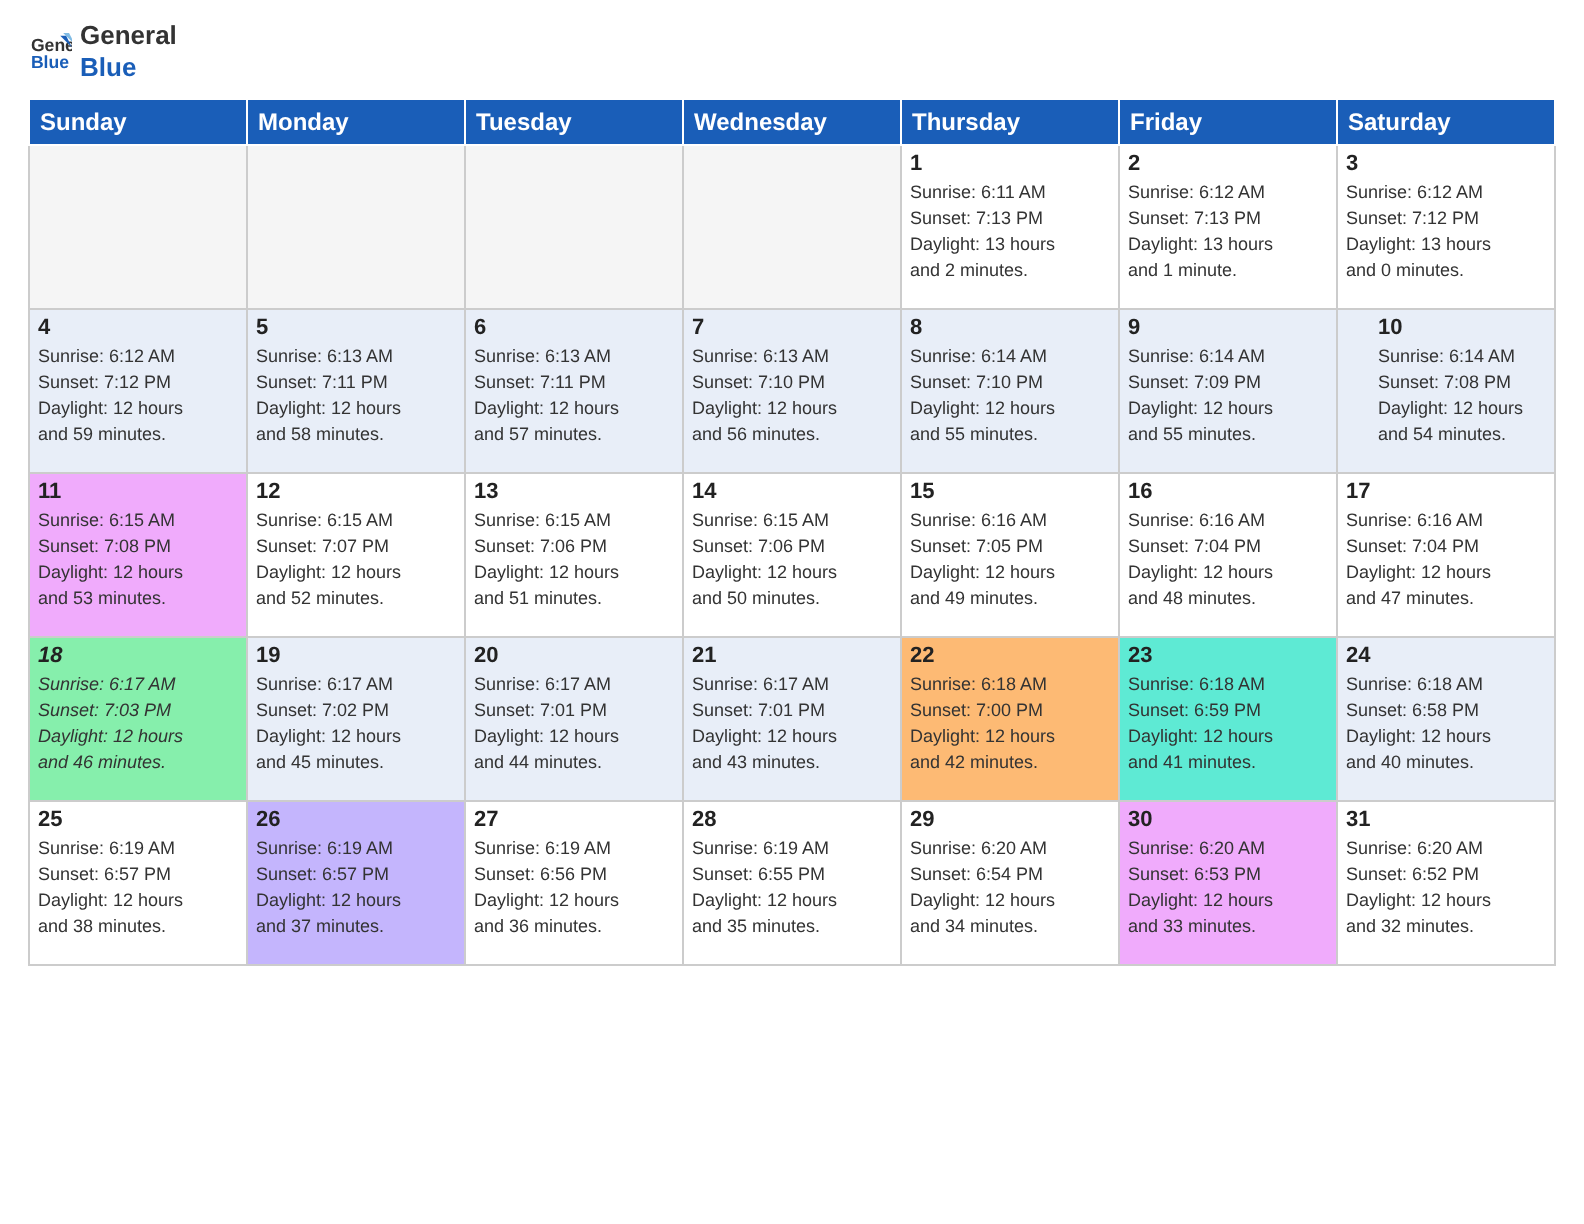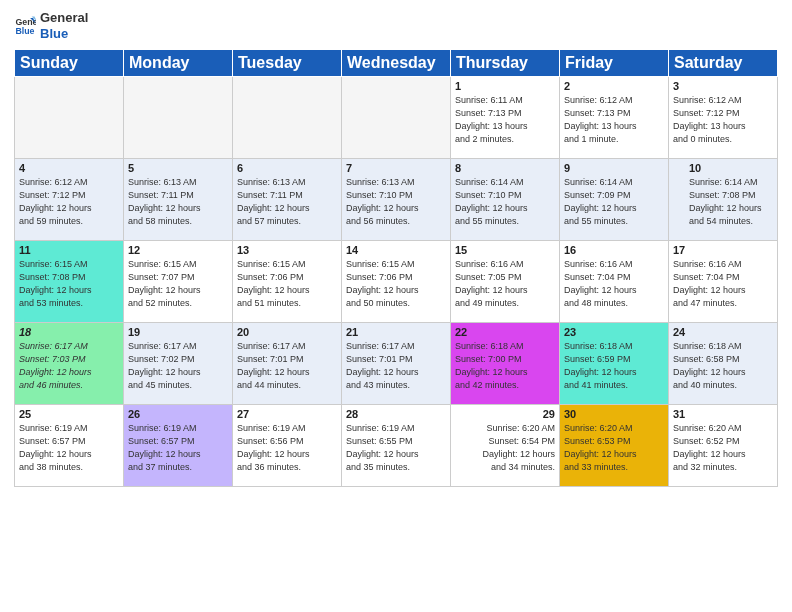--- a/index.html
+++ b/index.html
@@ -52,21 +52,21 @@
     .calendar {
       width: 100%;
       border-collapse: collapse;
       table-layout: fixed;
     }
     .calendar th {
       background: #1a5eb8;
       color: #fff;
       text-align: left;
       padding: 4px 5px;
-      font-size: 16px;
+      font-size: 12px;
       font-weight: bold;
       border: 1px solid #fff;
     }
     .calendar td {
       border: 1px solid #ccc;
       vertical-align: top;
       padding: 3px 4px;
       height: 82px;
       background: #fff;
       font-size: 9.5px;
@@ -168,21 +168,21 @@
           <td style="background: rgb(232, 238, 248);">
             <span class="day-num">9</span>
             <div class="day-info">Sunrise: 6:14 AM<br>Sunset: 7:09 PM<br>Daylight: 12 hours<br>and 55 minutes.</div>
           </td>
           <td style="background: rgb(232, 238, 248); padding-left: 20px;">
             <span class="day-num">10</span>
             <div class="day-info">Sunrise: 6:14 AM<br>Sunset: 7:08 PM<br>Daylight: 12 hours<br>and 54 minutes.</div>
           </td>
         </tr>
         <tr>
-          <td style="background: #5eead4;">
+          <td style="background: #f0abfc;">
             <span class="day-num">11</span>
             <div class="day-info">Sunrise: 6:15 AM<br>Sunset: 7:08 PM<br>Daylight: 12 hours<br>and 53 minutes.</div>
           </td>
           <td style="background: rgb(255, 255, 255);">
             <span class="day-num">12</span>
             <div class="day-info">Sunrise: 6:15 AM<br>Sunset: 7:07 PM<br>Daylight: 12 hours<br>and 52 minutes.</div>
           </td>
           <td style="background: rgb(255, 255, 255);">
             <span class="day-num">13</span>
             <div class="day-info">Sunrise: 6:15 AM<br>Sunset: 7:06 PM<br>Daylight: 12 hours<br>and 51 minutes.</div>
@@ -214,21 +214,21 @@
             <div class="day-info">Sunrise: 6:17 AM<br>Sunset: 7:02 PM<br>Daylight: 12 hours<br>and 45 minutes.</div>
           </td>
           <td style="background: rgb(232, 238, 248);">
             <span class="day-num">20</span>
             <div class="day-info">Sunrise: 6:17 AM<br>Sunset: 7:01 PM<br>Daylight: 12 hours<br>and 44 minutes.</div>
           </td>
           <td style="background: rgb(232, 238, 248);">
             <span class="day-num">21</span>
             <div class="day-info">Sunrise: 6:17 AM<br>Sunset: 7:01 PM<br>Daylight: 12 hours<br>and 43 minutes.</div>
           </td>
-          <td style="background: #d946ef;">
+          <td style="background: #fdba74;">
             <span class="day-num">22</span>
             <div class="day-info">Sunrise: 6:18 AM<br>Sunset: 7:00 PM<br>Daylight: 12 hours<br>and 42 minutes.</div>
           </td>
           <td style="background: #5eead4;">
             <span class="day-num">23</span>
             <div class="day-info">Sunrise: 6:18 AM<br>Sunset: 6:59 PM<br>Daylight: 12 hours<br>and 41 minutes.</div>
           </td>
           <td style="background: rgb(232, 238, 248);">
             <span class="day-num">24</span>
             <div class="day-info">Sunrise: 6:18 AM<br>Sunset: 6:58 PM<br>Daylight: 12 hours<br>and 40 minutes.</div>
@@ -244,25 +244,25 @@
             <div class="day-info">Sunrise: 6:19 AM<br>Sunset: 6:57 PM<br>Daylight: 12 hours<br>and 37 minutes.</div>
           </td>
           <td style="background: rgb(255, 255, 255);">
             <span class="day-num">27</span>
             <div class="day-info">Sunrise: 6:19 AM<br>Sunset: 6:56 PM<br>Daylight: 12 hours<br>and 36 minutes.</div>
           </td>
           <td style="background: rgb(255, 255, 255);">
             <span class="day-num">28</span>
             <div class="day-info">Sunrise: 6:19 AM<br>Sunset: 6:55 PM<br>Daylight: 12 hours<br>and 35 minutes.</div>
           </td>
-          <td style="background: rgb(255, 255, 255); text-align: right;">
+          <td style="background: rgb(255, 255, 255);">
             <span class="day-num">29</span>
             <div class="day-info">Sunrise: 6:20 AM<br>Sunset: 6:54 PM<br>Daylight: 12 hours<br>and 34 minutes.</div>
           </td>
-          <td style="background: #eab308; margin-left: 11px;">
+          <td style="background: #f0abfc; margin-left: 11px;">
             <span class="day-num">30</span>
             <div class="day-info">Sunrise: 6:20 AM<br>Sunset: 6:53 PM<br>Daylight: 12 hours<br>and 33 minutes.</div>
           </td>
           <td style="background: rgb(255, 255, 255); margin-left: 39px;">
             <span class="day-num">31</span>
             <div class="day-info">Sunrise: 6:20 AM<br>Sunset: 6:52 PM<br>Daylight: 12 hours<br>and 32 minutes.</div>
           </td>
         </tr>
       </tbody>
   </table>

